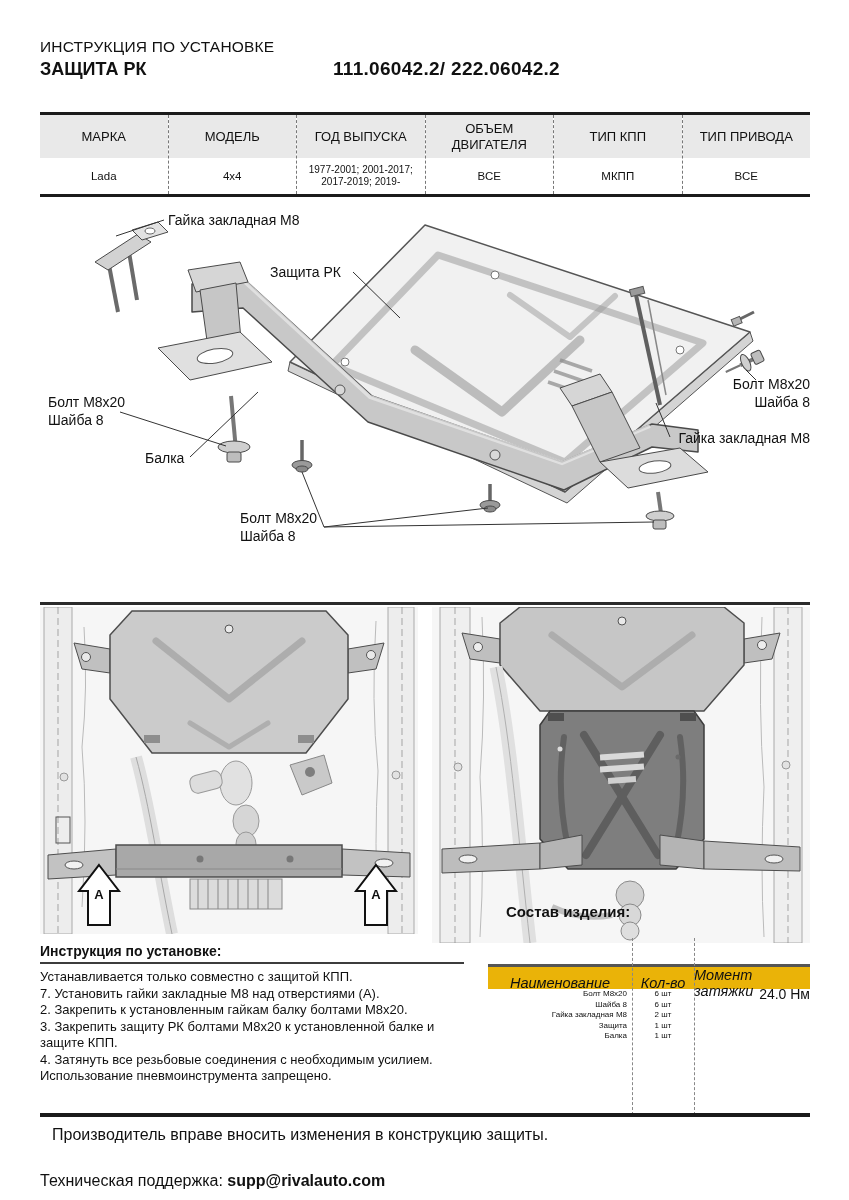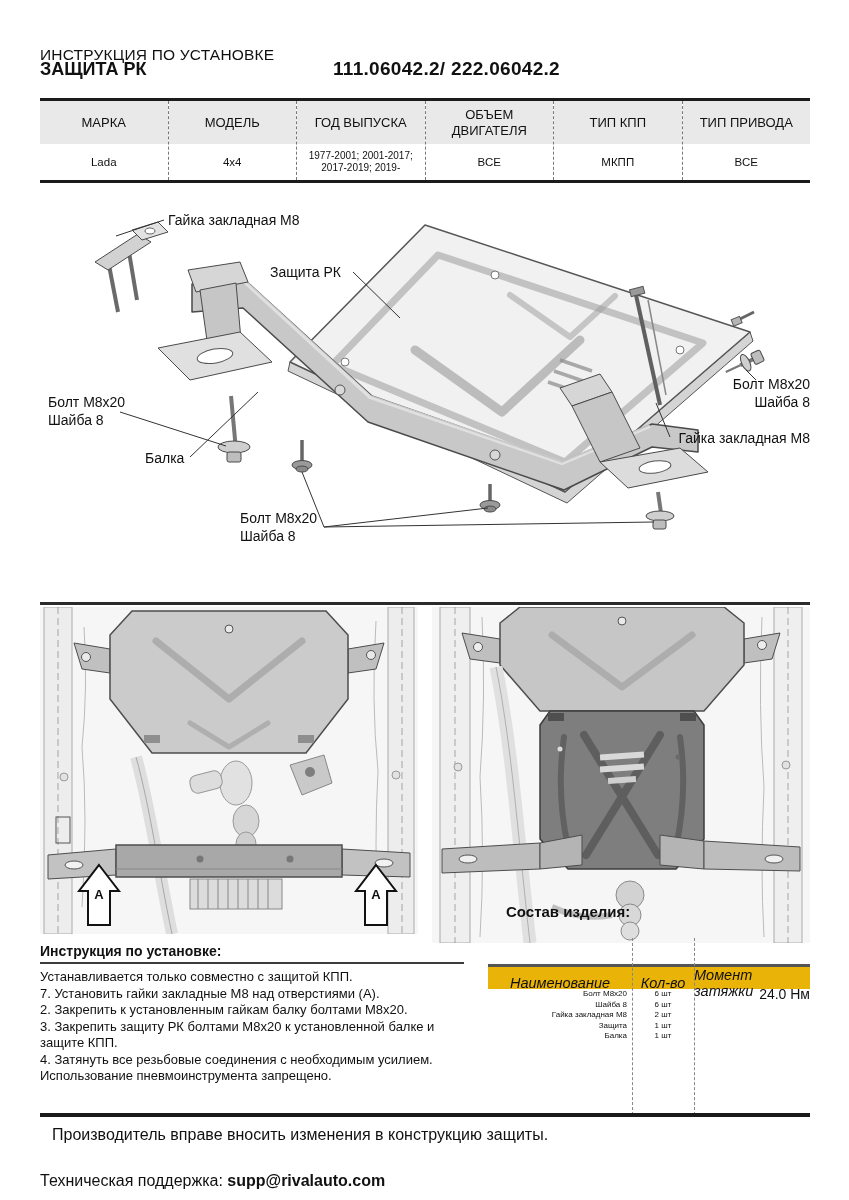--- a/index.html
+++ b/index.html
@@ -3,25 +3,25 @@
 <meta charset="utf-8">
 <style>
   html,body{margin:0;padding:0;background:#888;}
   #page{
     position:relative;width:849px;height:1200px;background:#ffffff;
     font-family:"Liberation Sans","DejaVu Sans",sans-serif;color:#111;
     margin:0 auto;overflow:hidden;
   }
   .abs{position:absolute;}
   
-  .hdr-sub{left:40px;top:38px;font-size:15.5px;letter-spacing:.2px;margin-top:8px;}
+  .hdr-sub{left:40px;top:38px;font-size:15.5px;letter-spacing:.2px;}
   .hdr-title{left:40px;top:59px;font-size:18px;font-weight:bold;}
   .hdr-nums{left:333px;top:58px;font-size:19px;font-weight:bold;letter-spacing:.3px;}
   
-  .vtable{left:40px;top:98px;width:770px;display:flex;
+  .vtable{left:40px;top:112px;width:770px;display:flex;
     border-top:3px solid #1b1b1b;border-bottom:3px solid #1b1b1b;}
   .vcol{flex:1 1 0;display:flex;flex-direction:column;border-right:1px dashed #777;}
   .vcol:last-child{border-right:none;}
   .vhead{height:43px;background:#e9e9e9;display:flex;align-items:center;justify-content:center;
     text-align:center;font-size:13px;line-height:1.2;padding:0 10px;}
   .vcell{height:36px;display:flex;align-items:center;justify-content:center;
     text-align:center;font-size:11.5px;padding:0 4px;}
   .vcell.small{font-size:10px;line-height:1.25;}
   
   .rule-photos{left:40px;top:602px;width:770px;height:3px;background:#2b2b2b;}

